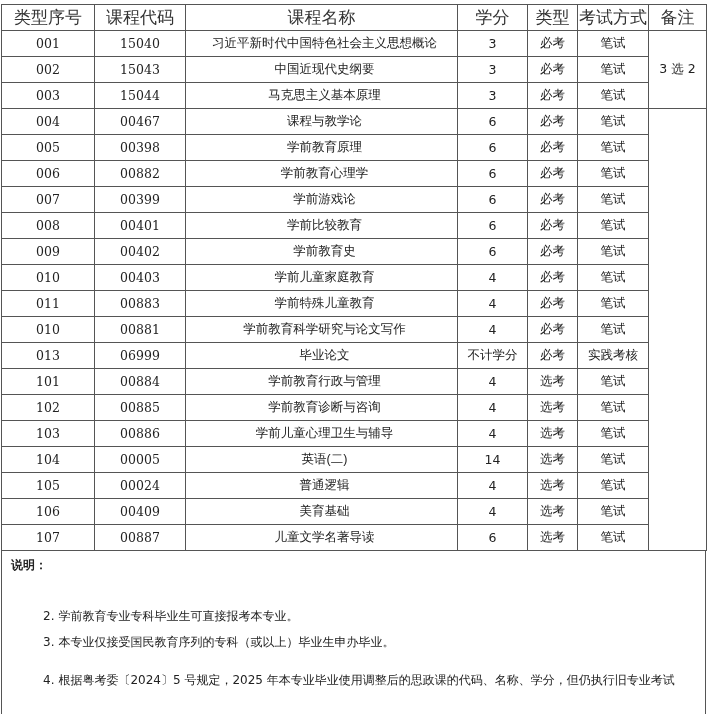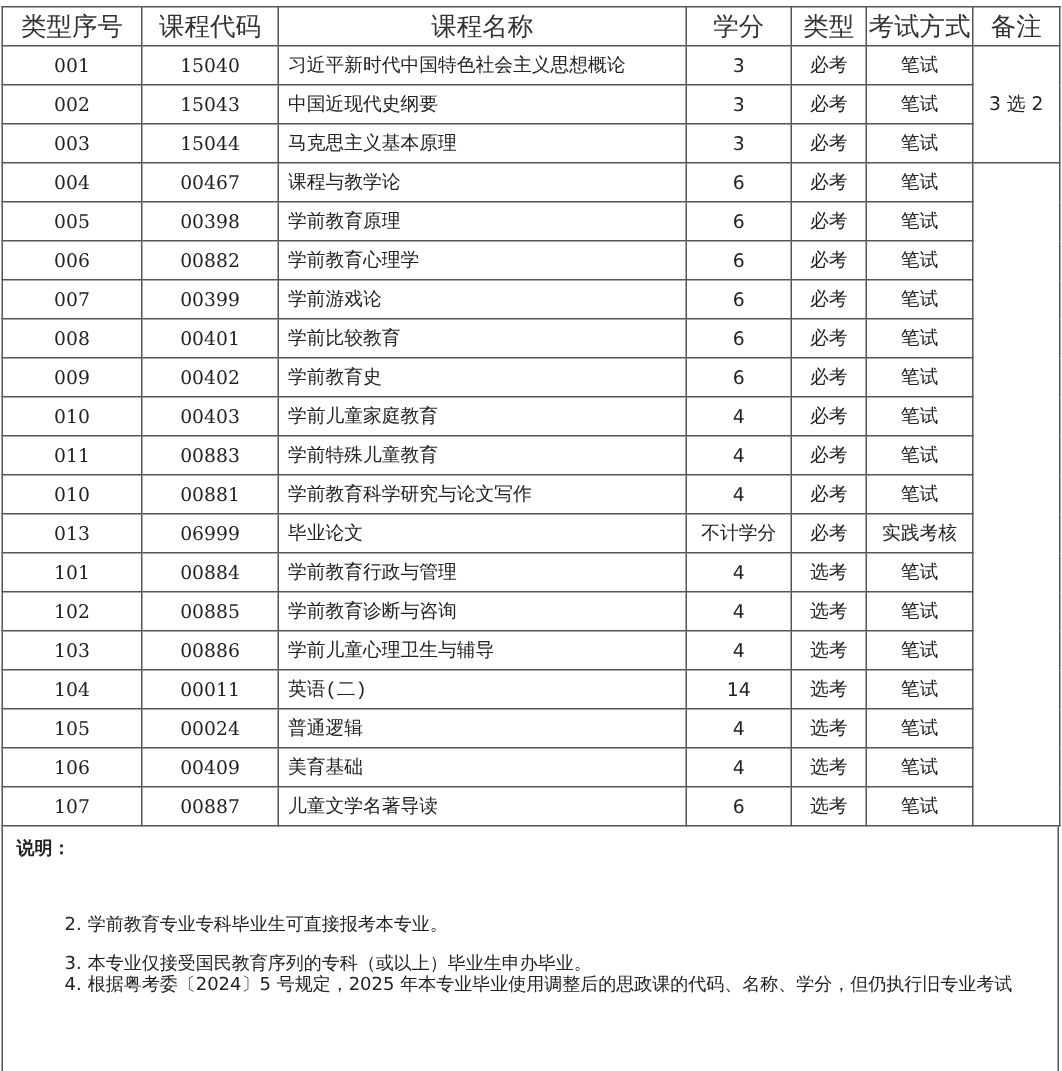--- a/index.html
+++ b/index.html
@@ -6,22 +6,22 @@
   body { width: 708px; height: 714px; position: relative; overflow: hidden;
          font-family: "DejaVu Serif", "Liberation Serif", serif; color: #222; }
   .wrap { position: absolute; left: 1px; top: 4px; width: 705px; }
   table.plan { border-collapse: collapse; width: 705px; table-layout: fixed; }
   table.plan td, table.plan th {
     border: 1px solid #555; height: 25px; padding: 0; font-weight: normal;
     font-size: 12.5px; text-align: center; vertical-align: middle;
     white-space: nowrap; overflow: hidden;
   }
   table.plan th { font-family: "DejaVu Sans", "Liberation Sans", sans-serif; font-size: 17px; color: #333; }
-  table.plan td.name { text-align: left; padding-left: 6px;
-    font-family: Liberation Mono, monospace; font-size: 12.5px; }
+  table.plan td.name { text-align: center; padding-left: 6px;
+    font-family: Liberation Sans, sans-serif; font-size: 12.5px; }
   table.plan td.cjk { font-family: "DejaVu Sans", "Liberation Sans", sans-serif; }
   table.plan td.remark { font-family: "DejaVu Sans", "Liberation Sans", sans-serif; }
   .notes { border: 1px solid #555; border-top: none; width: 703px; height: 163px;
     font-family: "DejaVu Sans", "Liberation Sans", sans-serif; font-size: 12px; color: #222;
     box-sizing: content-box; position: relative; }
   .notes .title { position: absolute; left: 9px; top: 6px; font-weight: bold; }
   .notes .item { position: absolute; left: 9px; width: 690px; line-height: 26px; }
   .notes .item .num { display: inline-block; margin-left: 32px; margin-right: 4px; }
 </style>
 </head>
@@ -175,21 +175,21 @@
         <tr>
           <td>103</td>
           <td>00886</td>
           <td class="name">学前儿童心理卫生与辅导</td>
           <td class="cjk">4</td>
           <td class="cjk">选考</td>
           <td class="cjk">笔试</td>
         </tr>
         <tr>
           <td>104</td>
-          <td>00011</td>
+          <td>00005</td>
           <td class="name">英语(二)</td>
           <td class="cjk">14</td>
           <td class="cjk">选考</td>
           <td class="cjk">笔试</td>
         </tr>
         <tr>
           <td>105</td>
           <td>00024</td>
           <td class="name">普通逻辑</td>
           <td class="cjk">4</td>
@@ -216,17 +216,17 @@
   </table>
 
   <div class="notes">
     <div class="title">说明：</div>
     <div class="item" style="top:52px">
       <span class="num">2.</span><span>学前教育专业专科毕业生可直接报考本专业。</span>
     </div>
     <div class="item" style="top:78px">
       <span class="num">3.</span><span>本专业仅接受国民教育序列的专科（或以上）毕业生申办毕业。</span>
     </div>
-    <div class="item" style="top:92px">
+    <div class="item" style="top:116px">
       <span class="num">4.</span><span>根据粤考委〔2024〕5 号规定，2025 年本专业毕业使用调整后的思政课的代码、名称、学分，但仍执行旧专业考试</span>
     </div>
   </div>
 </div>
 
 </body></html>

